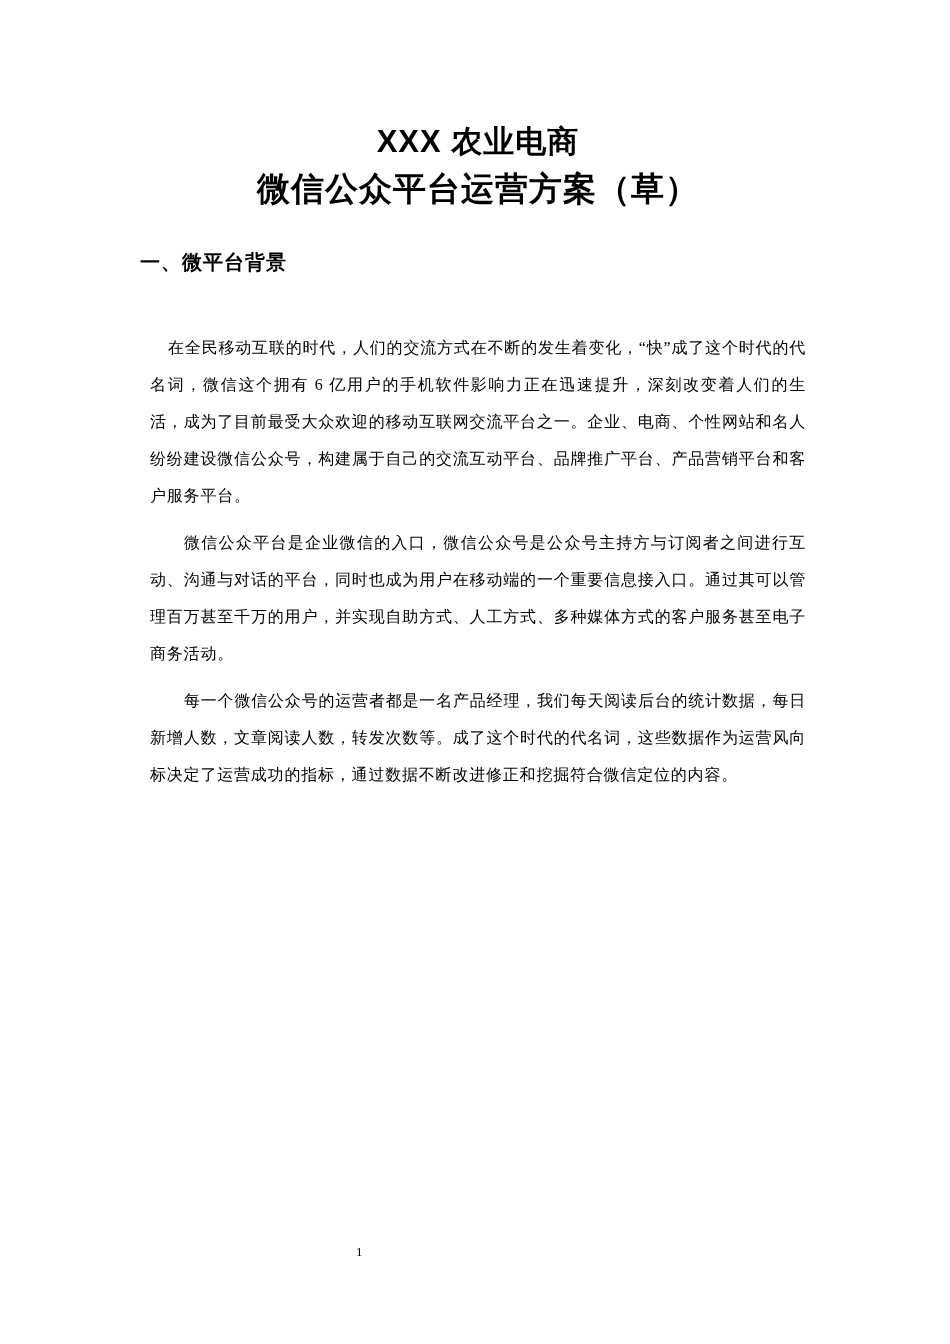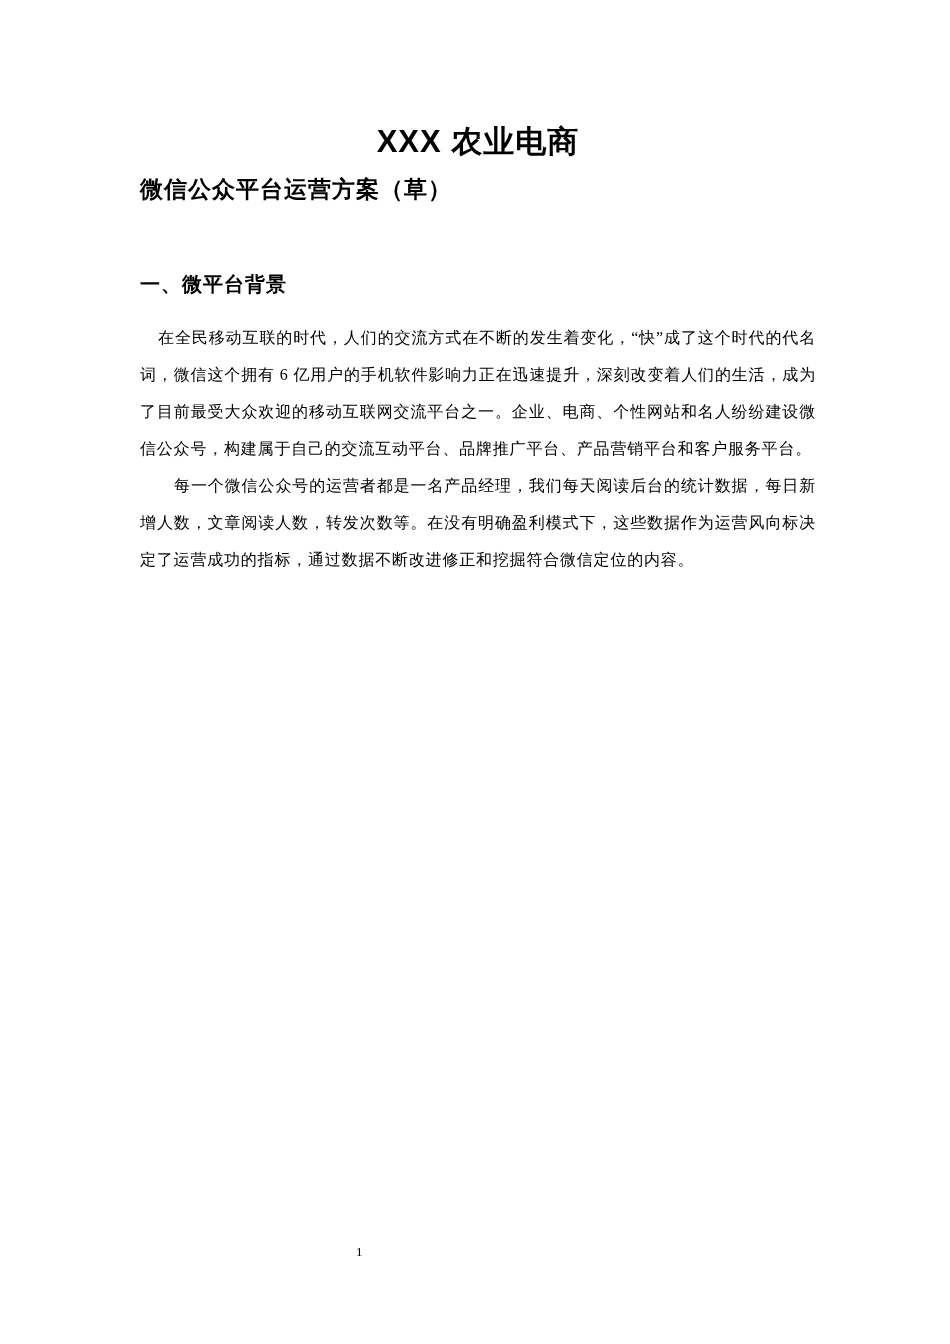--- a/index.html
+++ b/index.html
@@ -33,48 +33,47 @@
     font-weight: 900;
     font-size: 31px;
     line-height: 40px;
     letter-spacing: 1px;
   }
   .doc-title-2 {
     position: absolute;
     top: 166px;
     left: 0;
     width: 676px;
-    text-align: left;
+    text-align: center;
     font-family: "Liberation Sans", sans-serif;
     font-weight: 900;
-    font-size: 23px;
+    font-size: 33px;
     line-height: 46px;
     letter-spacing: 1px;
   }
   .section-heading {
     position: absolute;
     top: 248px;
     left: 0;
     width: 676px;
     text-align: left;
     font-family: "Liberation Sans", sans-serif;
     font-weight: 900;
     font-size: 20px;
     line-height: 28px;
     letter-spacing: 1px;
-    margin-top: 22px;
   }
   .body-text {
     position: absolute;
     top: 319px;
     left: 0;
     width: 676px;
   }
   .body-text p {
-    margin: 0;
+    margin: 10px;
     padding: 0;
     font-size: 16px;
     line-height: 37px;
     letter-spacing: 0.8px;
     text-align: justify;
     text-justify: inter-ideograph;
     word-break: break-all;
   }
   .body-text p.indent-small { text-indent: 18px; }
   .body-text p.indent-normal { text-indent: 34px; }
@@ -94,19 +93,20 @@
   <div class="content">
 
     <div class="doc-title-1">XXX 农业电商</div>
 
     <div class="doc-title-2">微信公众平台运营方案（草）</div>
 
     <div class="section-heading">一、微平台背景</div>
 
     <div class="body-text">
       <p class="indent-small">在全民移动互联的时代，人们的交流方式在不断的发生着变化，“快”成了这个时代的代名词，微信这个拥有 6 亿用户的手机软件影响力正在迅速提升，深刻改变着人们的生活，成为了目前最受大众欢迎的移动互联网交流平台之一。企业、电商、个性网站和名人纷纷建设微信公众号，构建属于自己的交流互动平台、品牌推广平台、产品营销平台和客户服务平台。</p>
-      <p class="indent-normal">每一个微信公众号的运营者都是一名产品经理，我们每天阅读后台的统计数据，每日新增人数，文章阅读人数，转发次数等。在没有明确盈利模式下，这些数据作为运营风向标决定了运营成功的指标，通过数据不断改进修正和挖掘符合微信定位的内容。</p>
+      <p class="indent-normal">微信公众平台是企业微信的入口，微信公众号是公众号主持方与订阅者之间进行互动、沟通与对话的平台，同时也成为用户在移动端的一个重要信息接入口。通过其可以管理百万甚至千万的用户，并实现自助方式、人工方式、多种媒体方式的客户服务甚至电子商务活动。</p>
+      <p class="indent-normal">每一个微信公众号的运营者都是一名产品经理，我们每天阅读后台的统计数据，每日新增人数，文章阅读人数，转发次数等。成了这个时代的代名词，这些数据作为运营风向标决定了运营成功的指标，通过数据不断改进修正和挖掘符合微信定位的内容。</p>
     </div>
 
   </div>
 
   <div class="page-number">1</div>
 </div>
 
 </body></html>

